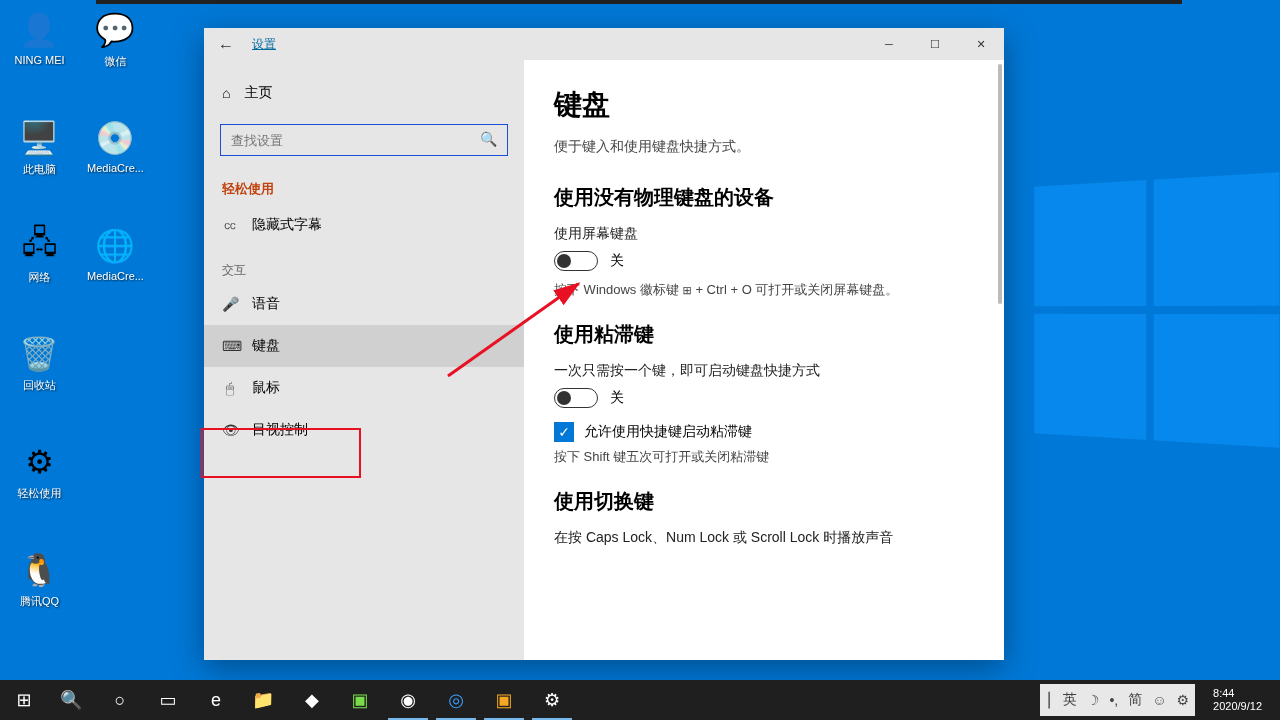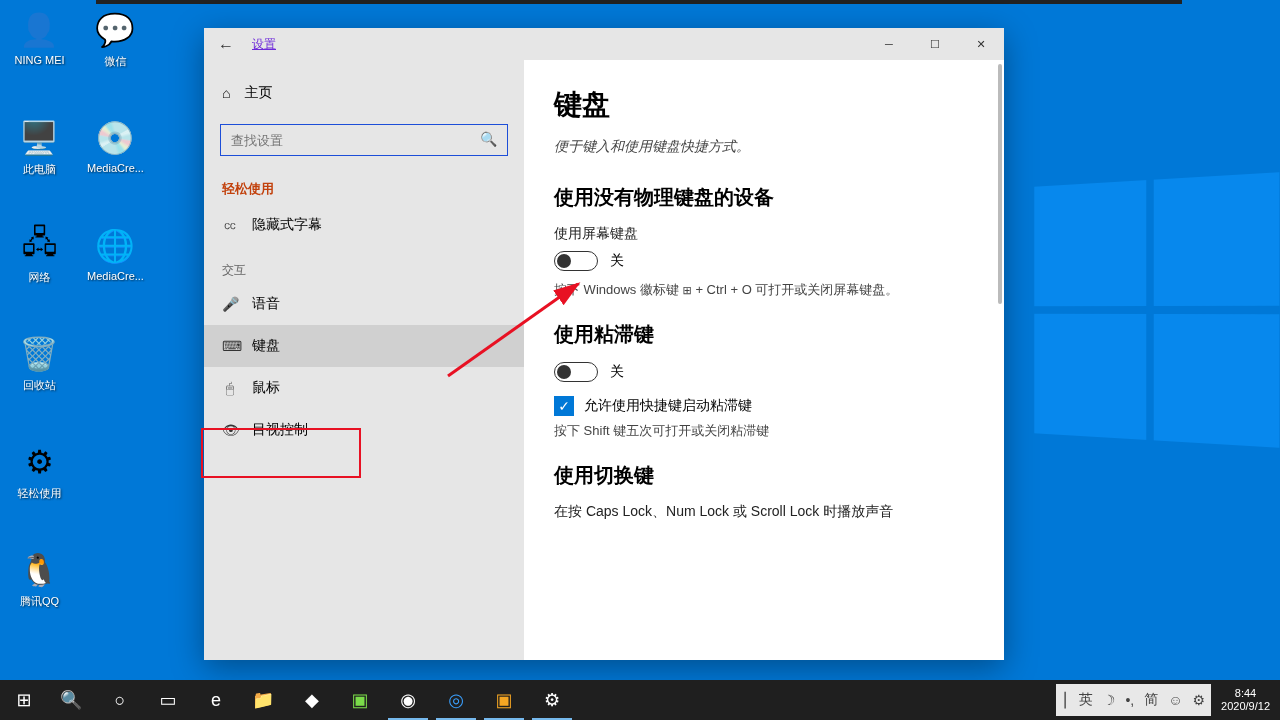--- a/index.html
+++ b/index.html
@@ -11,41 +11,41 @@
   .desktop-icon .lbl { color: #fff; font-size: 11px; text-shadow: 1px 1px 2px rgba(0,0,0,.7); white-space: nowrap; overflow: hidden; text-overflow: ellipsis; }
   
   
   .winbg { position: absolute; right: 0; top: 180px; width: 260px; height: 260px; display: grid; grid-template: 1fr 1fr / 1fr 1fr; gap: 8px; opacity: .55; transform: perspective(800px) rotateY(-20deg); }
   .winbg div { background: #0c95ff; }
   
   
   .settings-window { position: absolute; left: 204px; top: 28px; width: 800px; height: 632px; background: #fff; box-shadow: 0 8px 30px rgba(0,0,0,.35); display: flex; flex-direction: column; }
   .titlebar { height: 32px; background: #e6e6e6; display: flex; align-items: center; }
   .titlebar .back { width: 44px; text-align: center; font-size: 16px; color: #333; cursor: pointer; }
-  .titlebar .title { font-size: 12px; color: #6d28d9; margin-left: 4px; text-decoration: underline; }
+  .titlebar .title { font-size: 12px; color: #0369a1; margin-left: 4px; text-decoration: underline; }
   .titlebar .spacer { flex: 1; }
   .winbtn { width: 46px; height: 32px; display: flex; align-items: center; justify-content: center; font-size: 11px; color: #333; cursor: pointer; }
   
   .body { flex: 1; display: flex; overflow: hidden; }
   .sidebar { width: 320px; background: #e6e6e6; padding: 16px 0; overflow: hidden; }
   .home { display: flex; align-items: center; gap: 14px; padding: 8px 18px; cursor: pointer; }
   .home-ico { font-size: 14px; }
   .home-lbl { font-size: 14px; }
   .searchbox { margin: 14px 16px; position: relative; }
   .searchbox input { width: 100%; height: 32px; border: 1px solid #1d4ed8; background: #e6e6e6; padding: 0 34px 0 10px; font-size: 13px; }
   .searchbox .mag { position: absolute; right: 10px; top: 7px; color: #555; font-size: 14px; }
   .section-head { padding: 10px 18px 6px; font-size: 13px; font-weight: 600; color: #c2410c; }
   .cat { padding: 16px 18px 4px; font-size: 12px; color: #666; }
   .sideitem { display: flex; align-items: center; gap: 14px; padding: 12px 18px; cursor: pointer; font-size: 14px; }
   .sideitem .si-ico { width: 16px; text-align: center; font-size: 14px; color: #333; }
   .sideitem.selected { background: #d0d0d0; }
   
   .content { flex: 1; padding: 26px 30px; overflow: hidden; position: relative; }
   .content h1 { font-size: 28px; font-weight: 600; margin-bottom: 14px; }
-  .subtitle { font-size: 14px; color: #444; margin-bottom: 28px; font-style: italic; }
+  .subtitle { font-size: 14px; color: #444; margin-bottom: 28px; }
   .content h2 { font-size: 20px; font-weight: 600; margin: 22px 0 14px; }
   .label { font-size: 14px; color: #222; margin-bottom: 8px; }
   .toggle-row { display: flex; align-items: center; gap: 12px; margin-bottom: 10px; }
   .toggle { width: 44px; height: 20px; border: 1px solid #333; border-radius: 10px; position: relative; background: #fff; cursor: pointer; }
   .toggle .knob { position: absolute; left: 2px; top: 2px; width: 14px; height: 14px; background: #333; border-radius: 50%; }
   .toggle-state { font-size: 14px; }
   .hint { font-size: 13px; color: #444; margin-bottom: 6px; }
   .winkey { display: inline-block; font-size: 11px; vertical-align: middle; }
   .checkbox-row { display: flex; align-items: center; gap: 10px; margin: 14px 0 6px; }
   .checkbox { width: 20px; height: 20px; background: #0078d7; display: flex; align-items: center; justify-content: center; color: #fff; font-size: 14px; cursor: pointer; }
@@ -55,21 +55,21 @@
   
   .highlight { position: absolute; border: 2px solid #e81123; pointer-events: none; }
   .arrow-svg { position: absolute; pointer-events: none; }
   
   
   .taskbar { position: absolute; left: 0; bottom: 0; width: 100%; height: 40px; background: #1f1f1f; display: flex; align-items: center; }
   .tbtn { width: 48px; height: 40px; display: flex; align-items: center; justify-content: center; color: #fff; font-size: 18px; cursor: pointer; position: relative; }
   .tbtn.active::after { content: ""; position: absolute; bottom: 0; left: 4px; right: 4px; height: 2px; background: #76b9ed; }
   .tray { margin-left: auto; display: flex; align-items: center; height: 100%; }
   .tray .pill { background: #e8e8e8; height: 32px; display: flex; align-items: center; padding: 0 6px; gap: 10px; color: #444; font-size: 14px; }
-  .clock { color: #fff; font-size: 11px; text-align: center; padding: 0 10px; line-height: 1.2; }
+  .clock { color: #fff; font-size: 11px; text-align: left; padding: 0 18px; line-height: 1.2; }
   
   .topstrip { position: absolute; left: 96px; top: 0; width: 1086px; height: 4px; background: #222; }
 </style>
 </head>
 <body>
 
 <div class="topstrip"></div>
 
 <div class="winbg">
     <div></div>
@@ -171,20 +171,21 @@
         <div class="toggle">
             <div class="knob"></div>
           </div>
         <span class="toggle-state">关</span>
       </div>
       <div class="hint">
         <span>按下 Windows 徽标键 </span><span class="winkey">⊞</span><span> + Ctrl + O 可打开或关闭屏幕键盘。</span>
       </div>
 
       <h2>使用粘滞键</h2>
+      <div class="label">一次只需按一个键，即可启动键盘快捷方式</div>
       <div class="toggle-row">
         <div class="toggle">
             <div class="knob"></div>
           </div>
         <span class="toggle-state">关</span>
       </div>
       <div class="checkbox-row">
         <div class="checkbox">✓</div>
         <span class="checkbox-lbl">允许使用快捷键启动粘滞键</span>
       </div>

